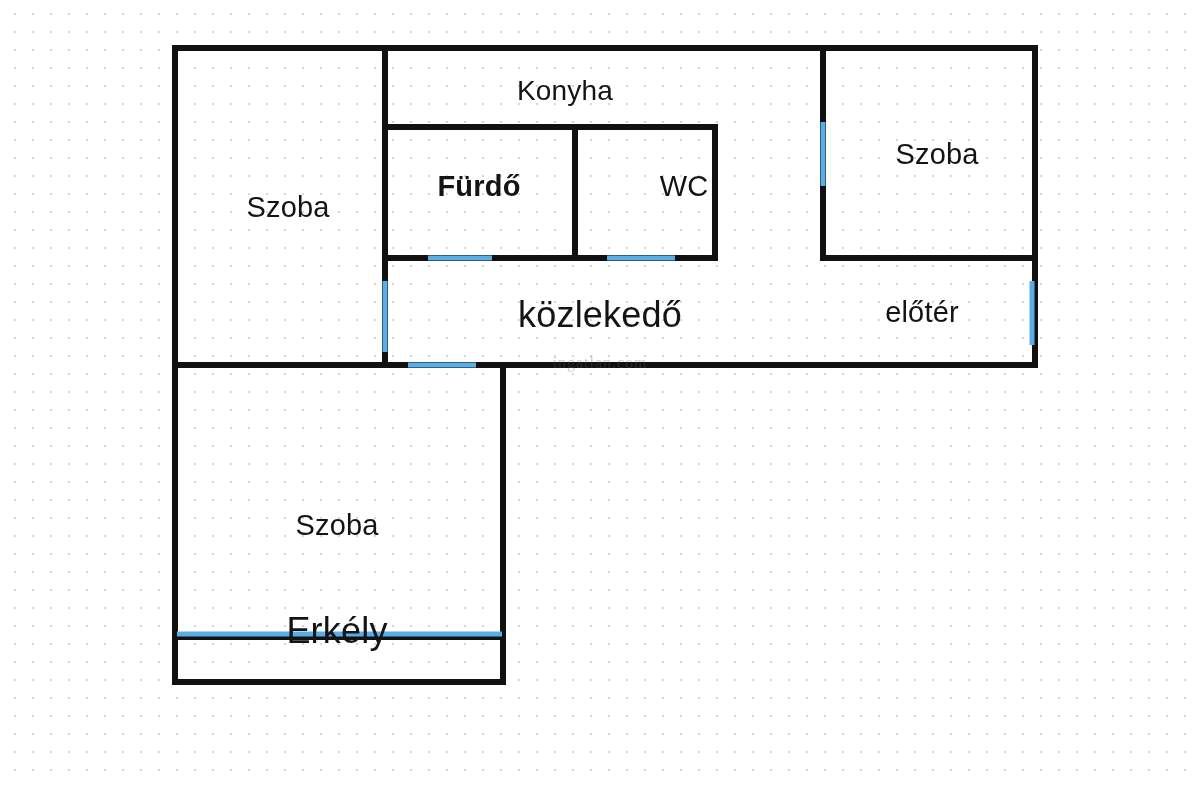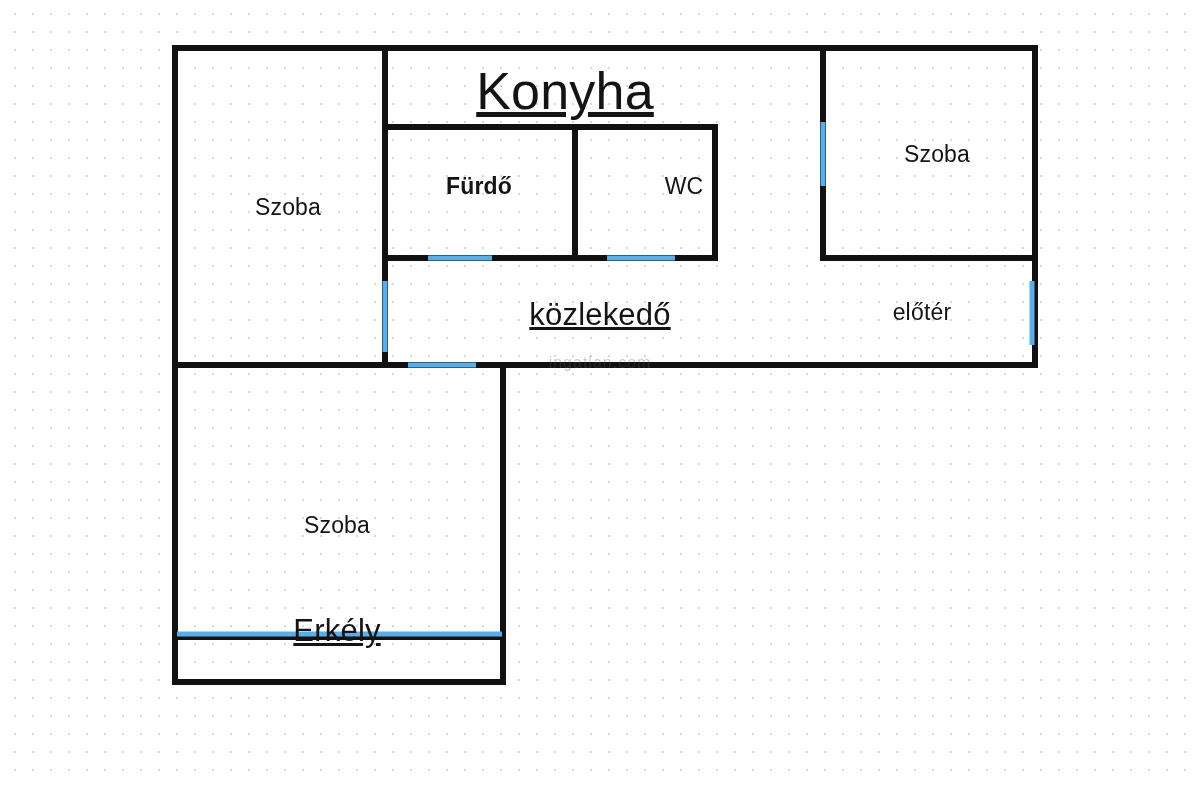--- a/index.html
+++ b/index.html
@@ -34,27 +34,27 @@
   .room-label {
     position: absolute;
     color: #141414;
     font-family: "Liberation Sans", sans-serif;
     font-weight: 400;
     white-space: nowrap;
     transform: translate(-50%, -50%);
     letter-spacing: 0.2px;
     user-select: none;
   }
-  .label-lg { font-size: 52px; text-decoration: underline; }
-  .label-md { font-size: 23px; }
-  .label-sm { font-size: 31px; text-decoration: underline; }
+  .label-lg { font-size: 28px; }
+  .label-md { font-size: 29px; }
+  .label-sm { font-size: 36px; }
   #watermark {
     position: absolute;
     transform: translate(-50%, -50%);
-    font-family: Liberation Sans, sans-serif;
+    font-family: Liberation Serif, serif;
     font-size: 16px;
     letter-spacing: 1px;
     color: rgba(90,90,90,0.30);
     white-space: nowrap;
     user-select: none;
   }
 </style>
 </head>
 <body>
 

